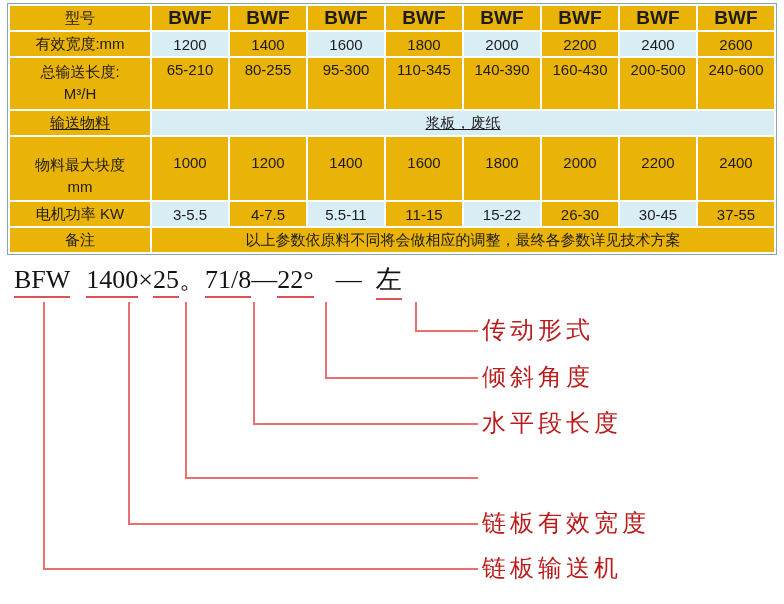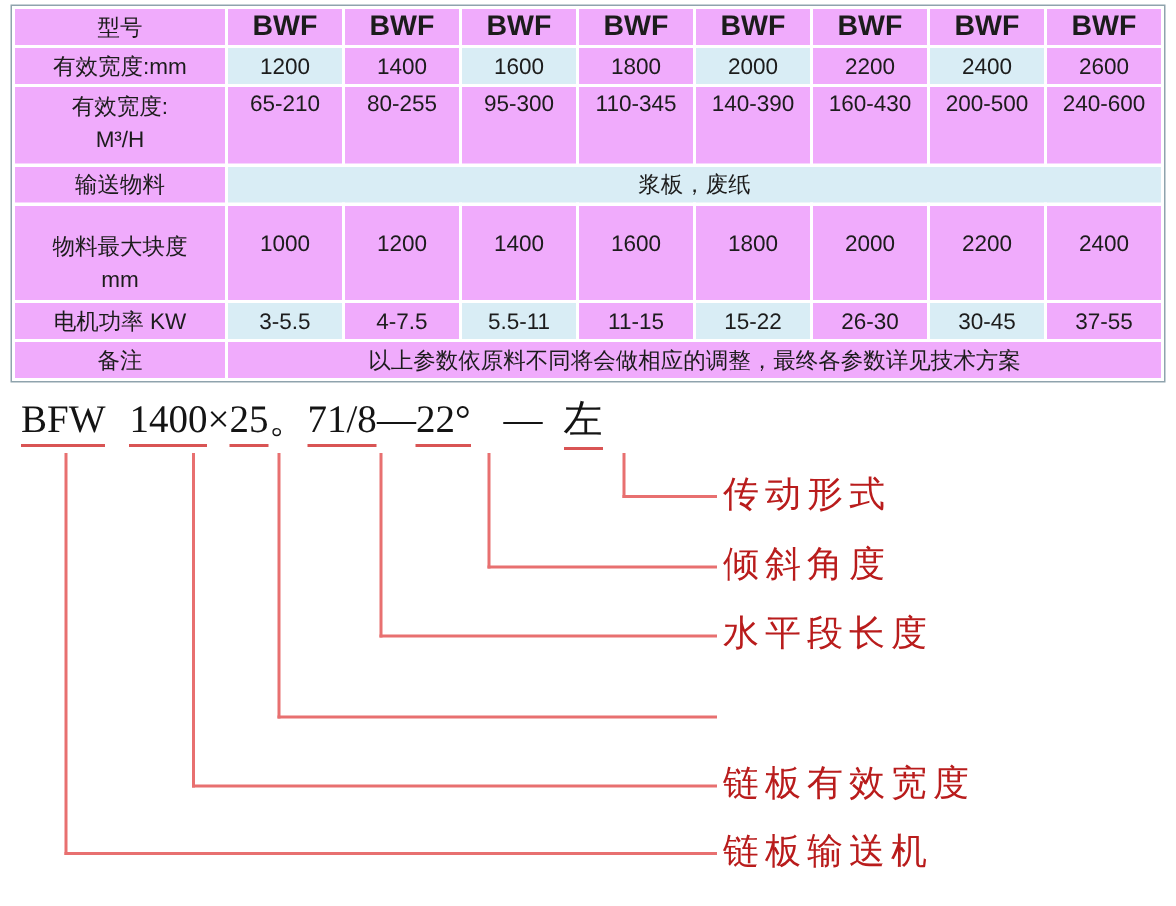--- a/index.html
+++ b/index.html
@@ -19,27 +19,27 @@
     outline:1px solid #8fa3ad;
     font-size:15px;
   }
   table.spec td{
     border:2px solid #ffffff;
     text-align:center;
     vertical-align:middle;
     padding:0 2px;
     overflow:hidden;
   }
-  td.m{background:#f0abfc;}
+  td.m{background:#eab308;}
   td.l{background:#d9edf5;}
   td.rowhead{font-size:15px;}
   tr.r1 td{height:24px;}
   tr.r2 td{height:24px;}
   tr.r3 td{height:48px;vertical-align:top;padding-top:3px;}
-  tr.r4 td{height:24px;}
+  tr.r4 td{height:24px;text-decoration:underline;}
   tr.r5 td{height:46px;vertical-align:top;padding-top:17px;}
   tr.r6 td{height:24px;}
   tr.r7 td{height:24px;}
   td.bwf{font-weight:700;font-size:19px;}
   .hl2{line-height:1.45;}
   
   .model-line{
     position:absolute;left:14px;top:262px;
     font-family:"Liberation Serif","DejaVu Serif",serif;
     font-size:26px;color:#141414;white-space:nowrap;
@@ -97,21 +97,21 @@
         <td class="m">1400</td>
         <td class="l">1600</td>
         <td class="m">1800</td>
         <td class="l">2000</td>
         <td class="m">2200</td>
         <td class="l">2400</td>
         <td class="m">2600</td>
       </tr>
       <tr class="r3">
         <td class="m rowhead">
-          <div class="hl2">有效宽度:</div>
+          <div class="hl2">总输送长度:</div>
           <div class="hl2">M³/H</div>
         </td>
         <td class="m">65-210</td>
         <td class="m">80-255</td>
         <td class="m">95-300</td>
         <td class="m">110-345</td>
         <td class="m">140-390</td>
         <td class="m">160-430</td>
         <td class="m">200-500</td>
         <td class="m">240-600</td>

